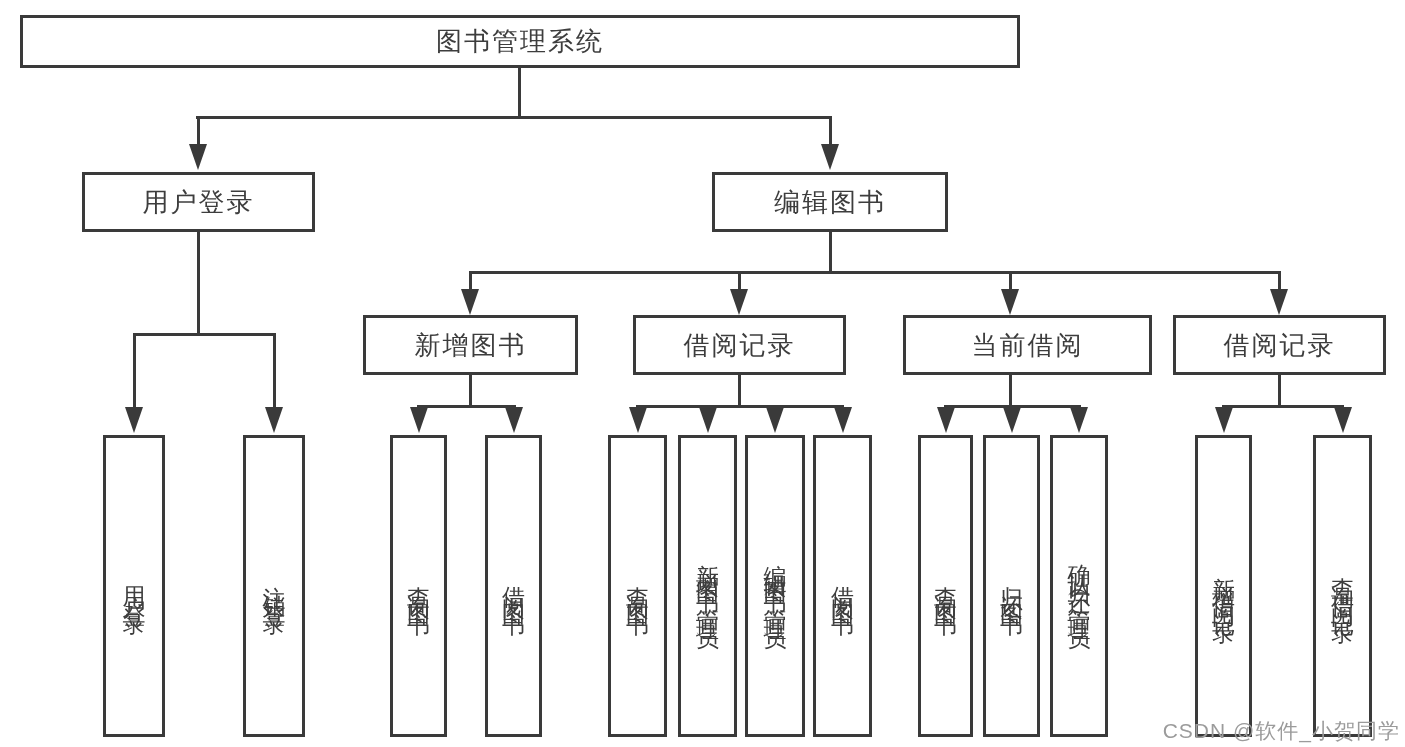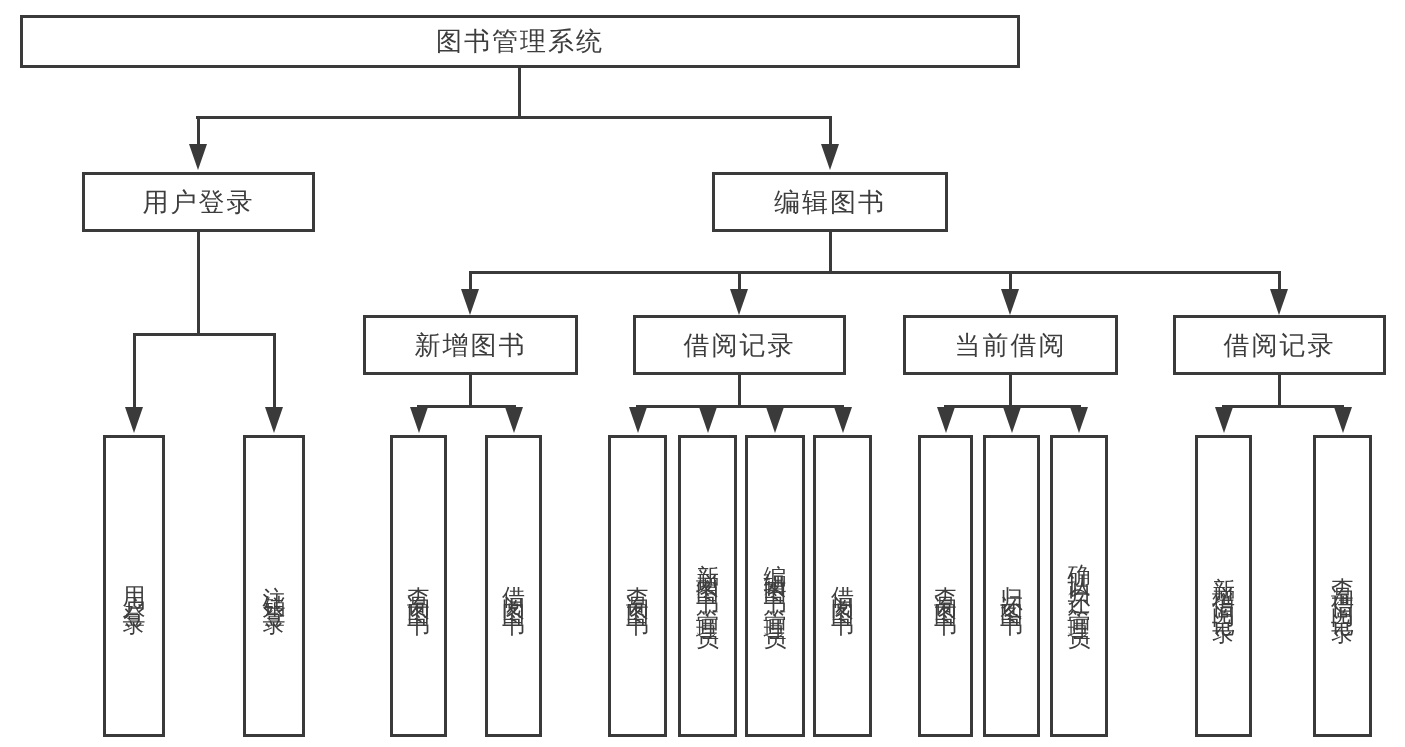--- a/index.html
+++ b/index.html
@@ -60,21 +60,21 @@
   <div class="ar" style="left:461px;top:289px"></div>
   <div class="vl" style="left:738px;top:271px;height:20px"></div>
   <div class="ar" style="left:730px;top:289px"></div>
   <div class="vl" style="left:1009px;top:271px;height:20px"></div>
   <div class="ar" style="left:1001px;top:289px"></div>
   <div class="vl" style="left:1278px;top:271px;height:20px"></div>
   <div class="ar" style="left:1270px;top:289px"></div>
 
   <div class="box" style="left:363px;top:315px;width:215px;height:60px">新增图书</div>
   <div class="box" style="left:633px;top:315px;width:213px;height:60px">借阅记录</div>
-  <div class="box" style="left:903px;top:315px;width:215px;height:60px">当前借阅</div>
+  <div class="box" style="left:903px;top:315px;width:249px;height:60px">当前借阅</div>
   <div class="box" style="left:1173px;top:315px;width:213px;height:60px">借阅记录</div>
 
   <div class="vl" style="left:469px;top:375px;height:33px"></div>
   <div class="hl" style="left:417px;top:405px;width:99px"></div>
   <div class="ar" style="left:410px;top:407px"></div>
   <div class="ar" style="left:505px;top:407px"></div>
 
   <div class="vl" style="left:738px;top:375px;height:33px"></div>
   <div class="hl" style="left:636px;top:405px;width:208px"></div>
   <div class="ar" style="left:629px;top:407px"></div>
@@ -104,14 +104,15 @@
   <div class="box vbox" style="left:745px;top:435px;width:60px;height:302px">编辑图书（管理员）</div>
   <div class="box vbox" style="left:813px;top:435px;width:59px;height:302px">借阅图书</div>
 
   <div class="box vbox" style="left:918px;top:435px;width:55px;height:302px">查询图书</div>
   <div class="box vbox" style="left:983px;top:435px;width:57px;height:302px">归还图书</div>
   <div class="box vbox" style="left:1050px;top:435px;width:58px;height:302px">确认归还（管理员）</div>
 
   <div class="box vbox" style="left:1195px;top:435px;width:57px;height:302px">新增借阅记录</div>
   <div class="box vbox" style="left:1313px;top:435px;width:59px;height:302px">查询借阅记录</div>
 
+  <div class="watermark" style="right:5px;top:717px">CSDN @软件_小贺同学</div>
 
 </div>
 
 </body></html>

